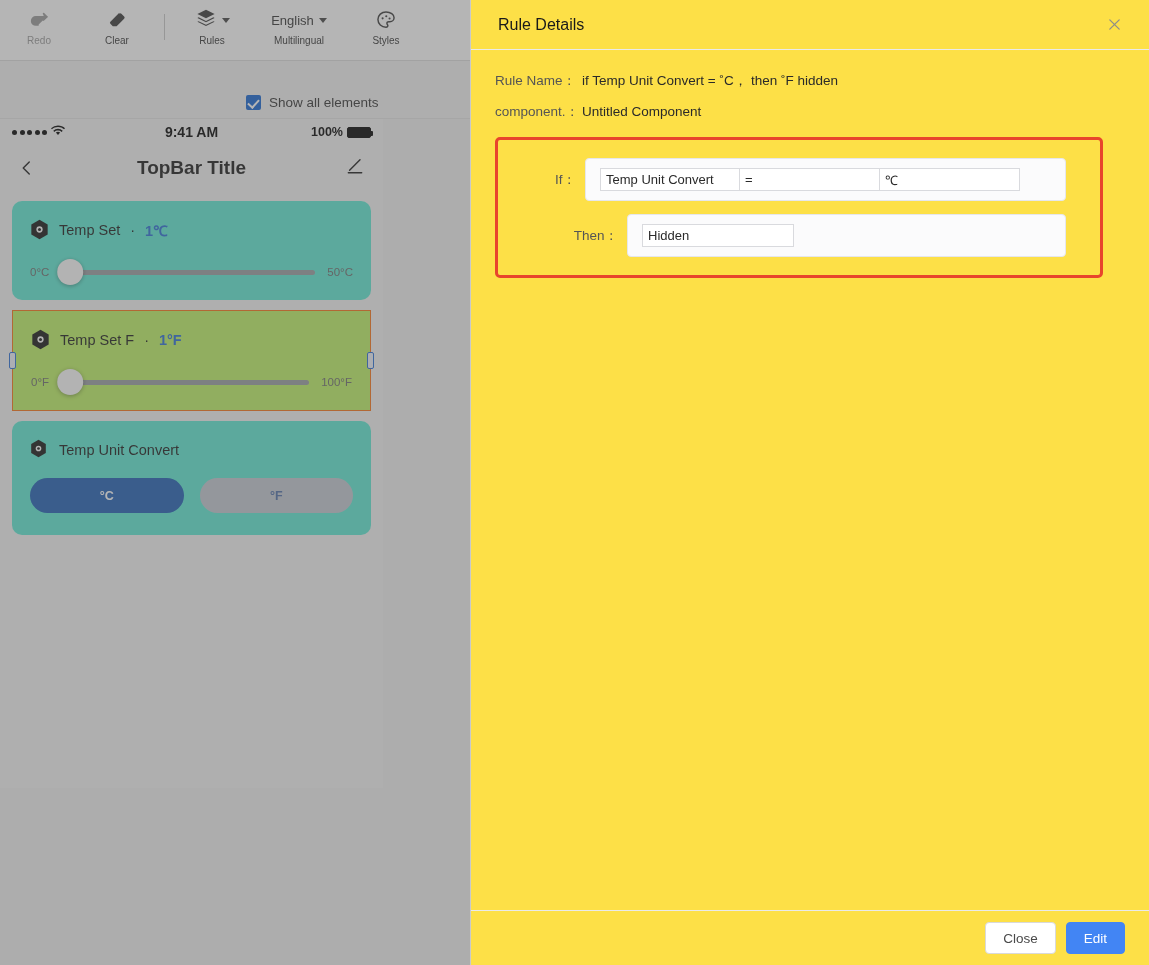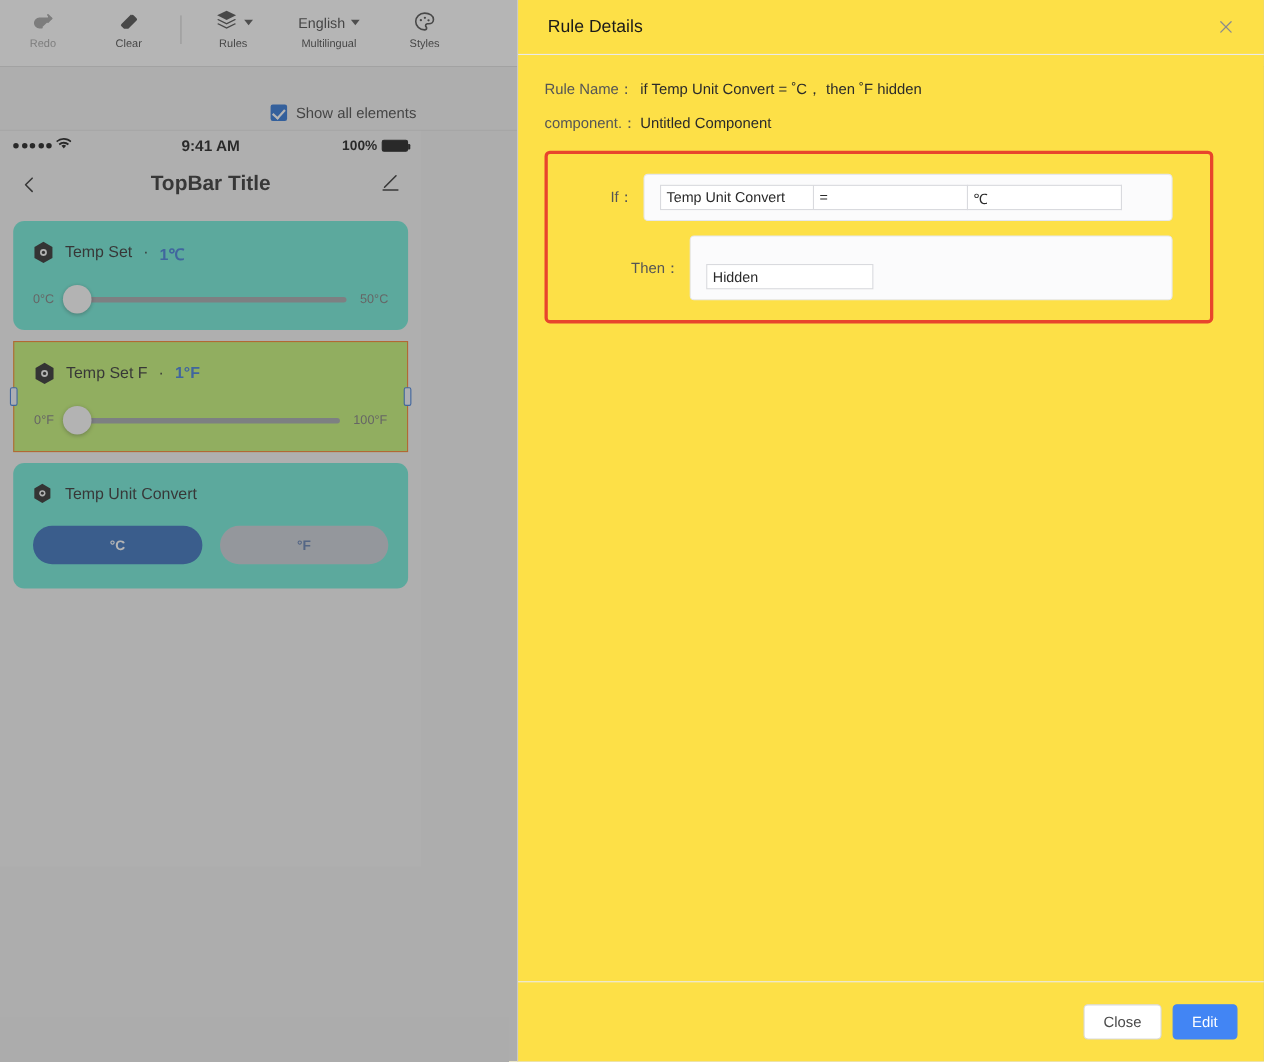--- a/index.html
+++ b/index.html
@@ -207,24 +207,24 @@
   }
   .inp {
     height: 23px; border: 1px solid #d9dade;
     background: #fff; font-size: 13px; color: #2a2a2a;
     display: flex; align-items: center; padding: 0 5px;
     font-family: "Liberation Sans", sans-serif;
   }
   .inp.a { width: 140px; }
   .inp.b { width: 140px; border-left: none; }
   .inp.c { width: 140px; border-left: none; }
-  .inp.hidden-w { width: 152px; margin-top: 16px; }
+  .inp.hidden-w { width: 152px; }
 
   .panel-foot {
-    flex: 0 0 auto; height: 73px;
+    flex: 0 0 auto; height: 55px;
     border-top: 1px solid #eaeaea;
     display: flex; align-items: center; justify-content: flex-end;
     gap: 10px; padding: 0 24px; margin-top: 36px;
   }
   .btn {
     height: 32px; padding: 0 17px; border-radius: 4px;
     font-size: 13.5px; cursor: pointer;
     display: flex; align-items: center; justify-content: center;
     font-family: "Liberation Sans", sans-serif;
   }

